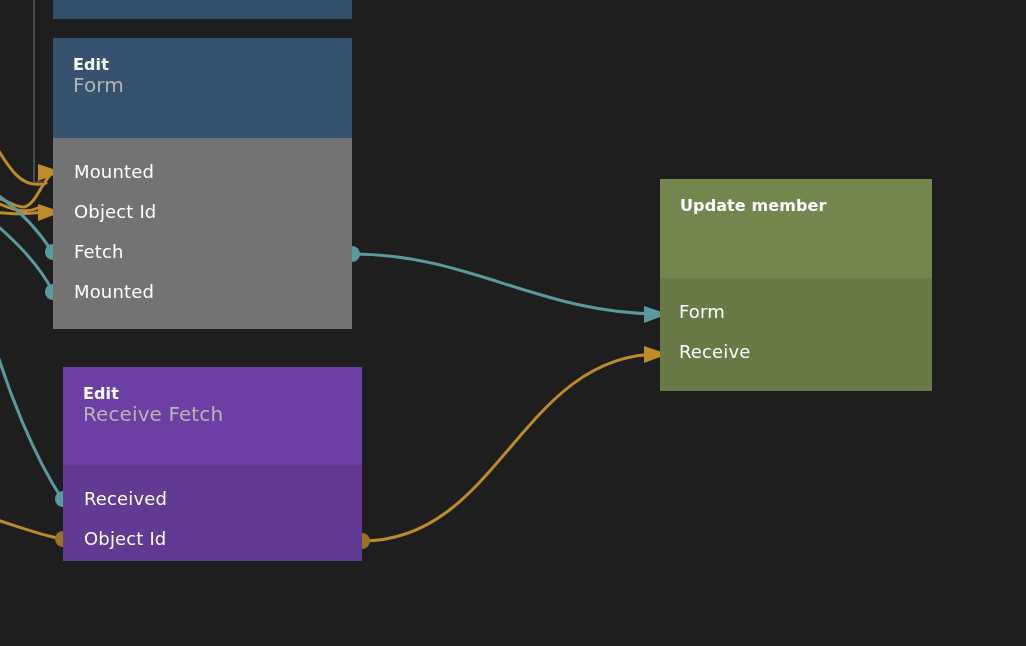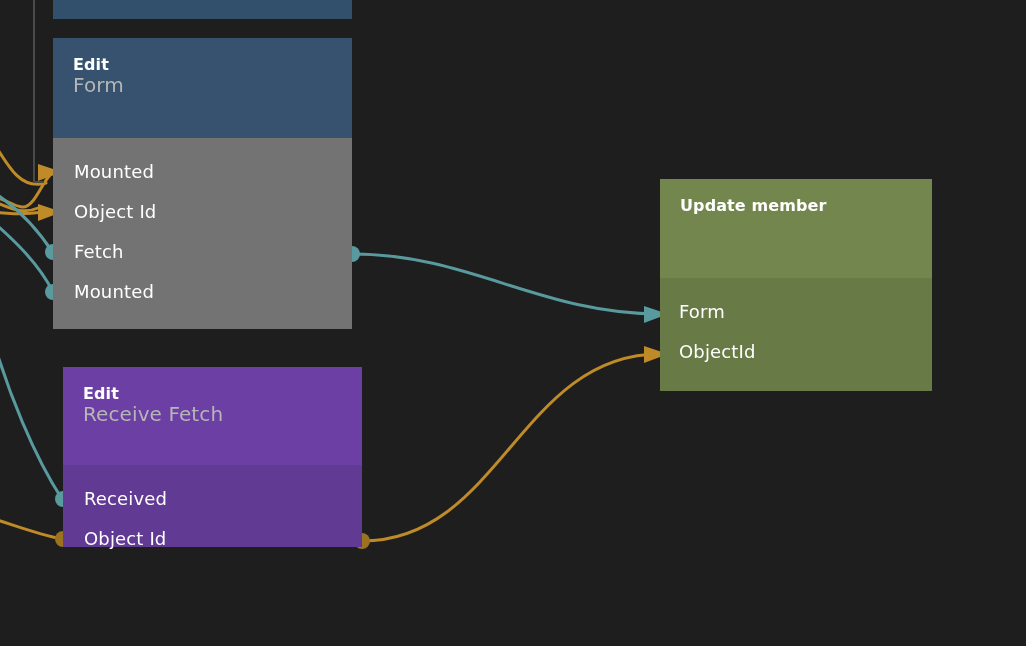--- a/index.html
+++ b/index.html
@@ -158,37 +158,37 @@
         <span class="port-label" style="margin-left:21px;">Mounted</span>
       </div>
     </div>
   </div>
 
   <div class="node node-purple" id="node-edit-receive-event" style="left:63px; top:367px; width:299px; height:213px;">
     <div class="node-header" style="height:98px;">
       <div class="node-title">Edit</div>
       <div class="node-subtitle">Receive Fetch</div>
     </div>
-    <div class="node-body" style="height:82px;">
+    <div class="node-body" style="height:96px;">
       <div class="port-row">
         <span class="port-label" style="margin-left:21px;">Received</span>
       </div>
       <div class="port-row">
         <span class="port-label" style="margin-left:21px;">Object Id</span>
       </div>
     </div>
   </div>
 
   <div class="node node-green" id="node-update-member" style="left:660px; top:179px; width:272px; height:212px;">
     <div class="node-header" style="height:99px;">
       <div class="node-title">Update member</div>
     </div>
     <div class="node-body" style="height:113px;">
       <div class="port-row">
         <span class="port-label" style="margin-left:19px;">Form</span>
       </div>
       <div class="port-row">
-        <span class="port-label" style="margin-left:19px;">ObjectId</span>
+        <span class="port-label" style="margin-left:19px;">Receive</span>
       </div>
     </div>
   </div>
 
 </div>
 
 </body></html>

